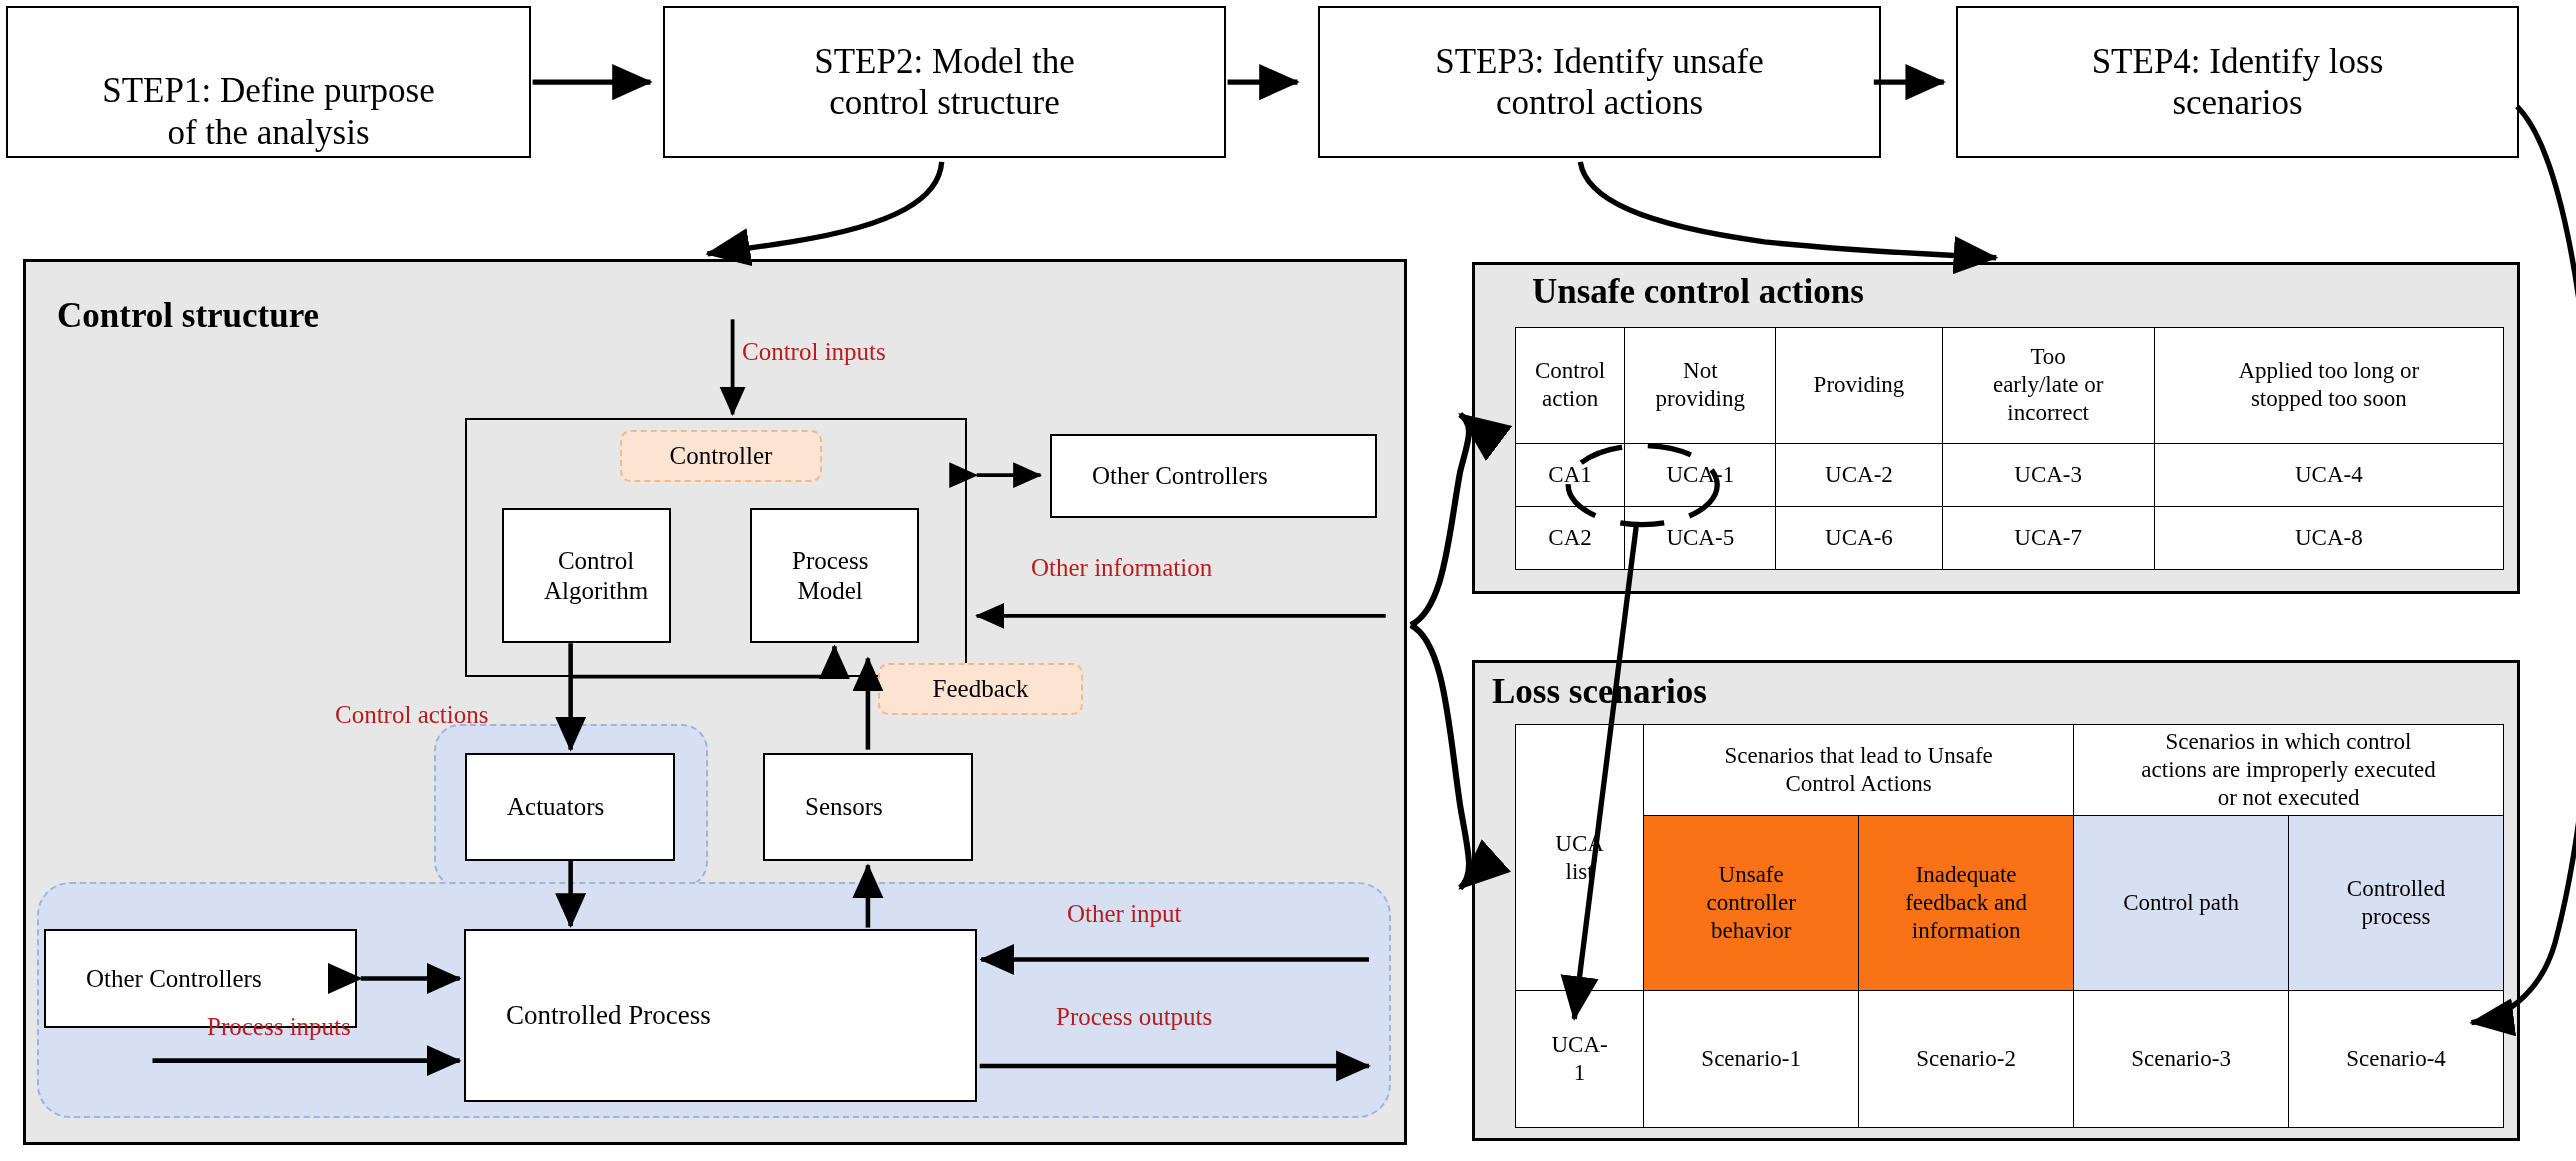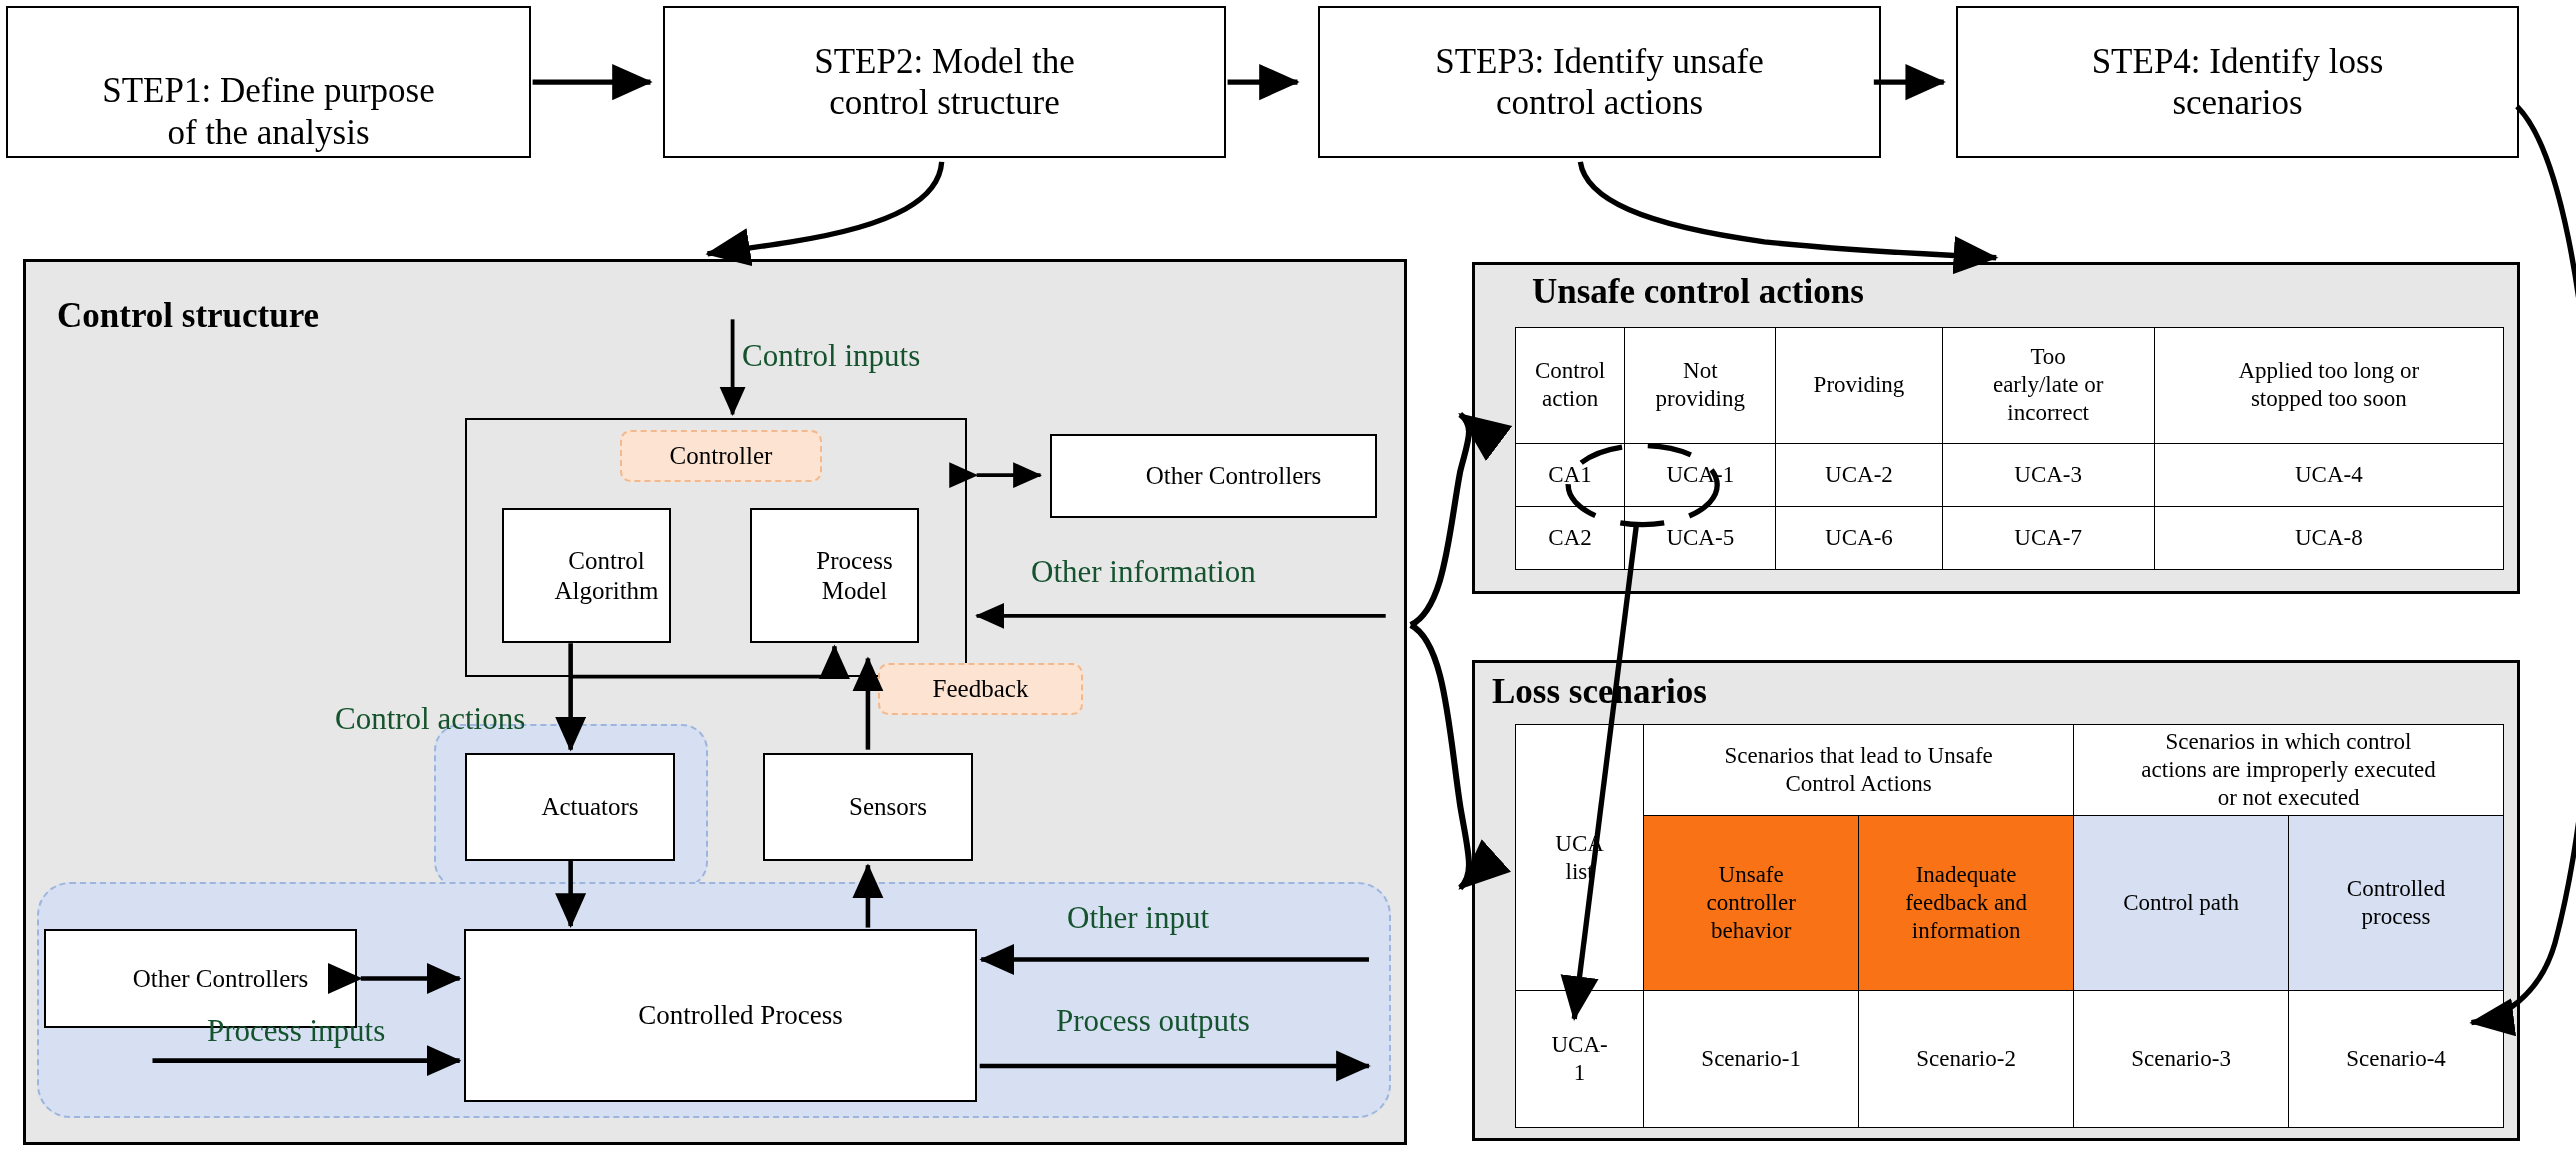--- a/index.html
+++ b/index.html
@@ -37,35 +37,35 @@
     font-weight:bold;
     font-size:35px;
     line-height:1;
     color:#000;
   }
 
   
   .cs-box{
     border:2.3px solid #000;
     background:#fff;
-    display:flex;align-items:center;justify-content:center;
+    display:flex;align-items:center;justify-content:flex-start;
     text-align:center;
     font-size:25px;
     line-height:1.2;
     padding-left:40px;
   }
   .cs-outline{
     border:2.3px solid #000;
     background:transparent;
   }
   .cs-label{
-    font-size:31px;
+    font-size:25px;
     line-height:1.2;
     white-space:nowrap;
-    color:#14532d;
+    color:#b91c1c;
   }
   .tag-peach{
     background:#fce3d2;
     border:2.3px dashed #f3b98e;
     border-radius:10.6px;
     display:flex;align-items:center;justify-content:center;
     font-size:25px;
     color:#000;
   }
   .blue-zone{

